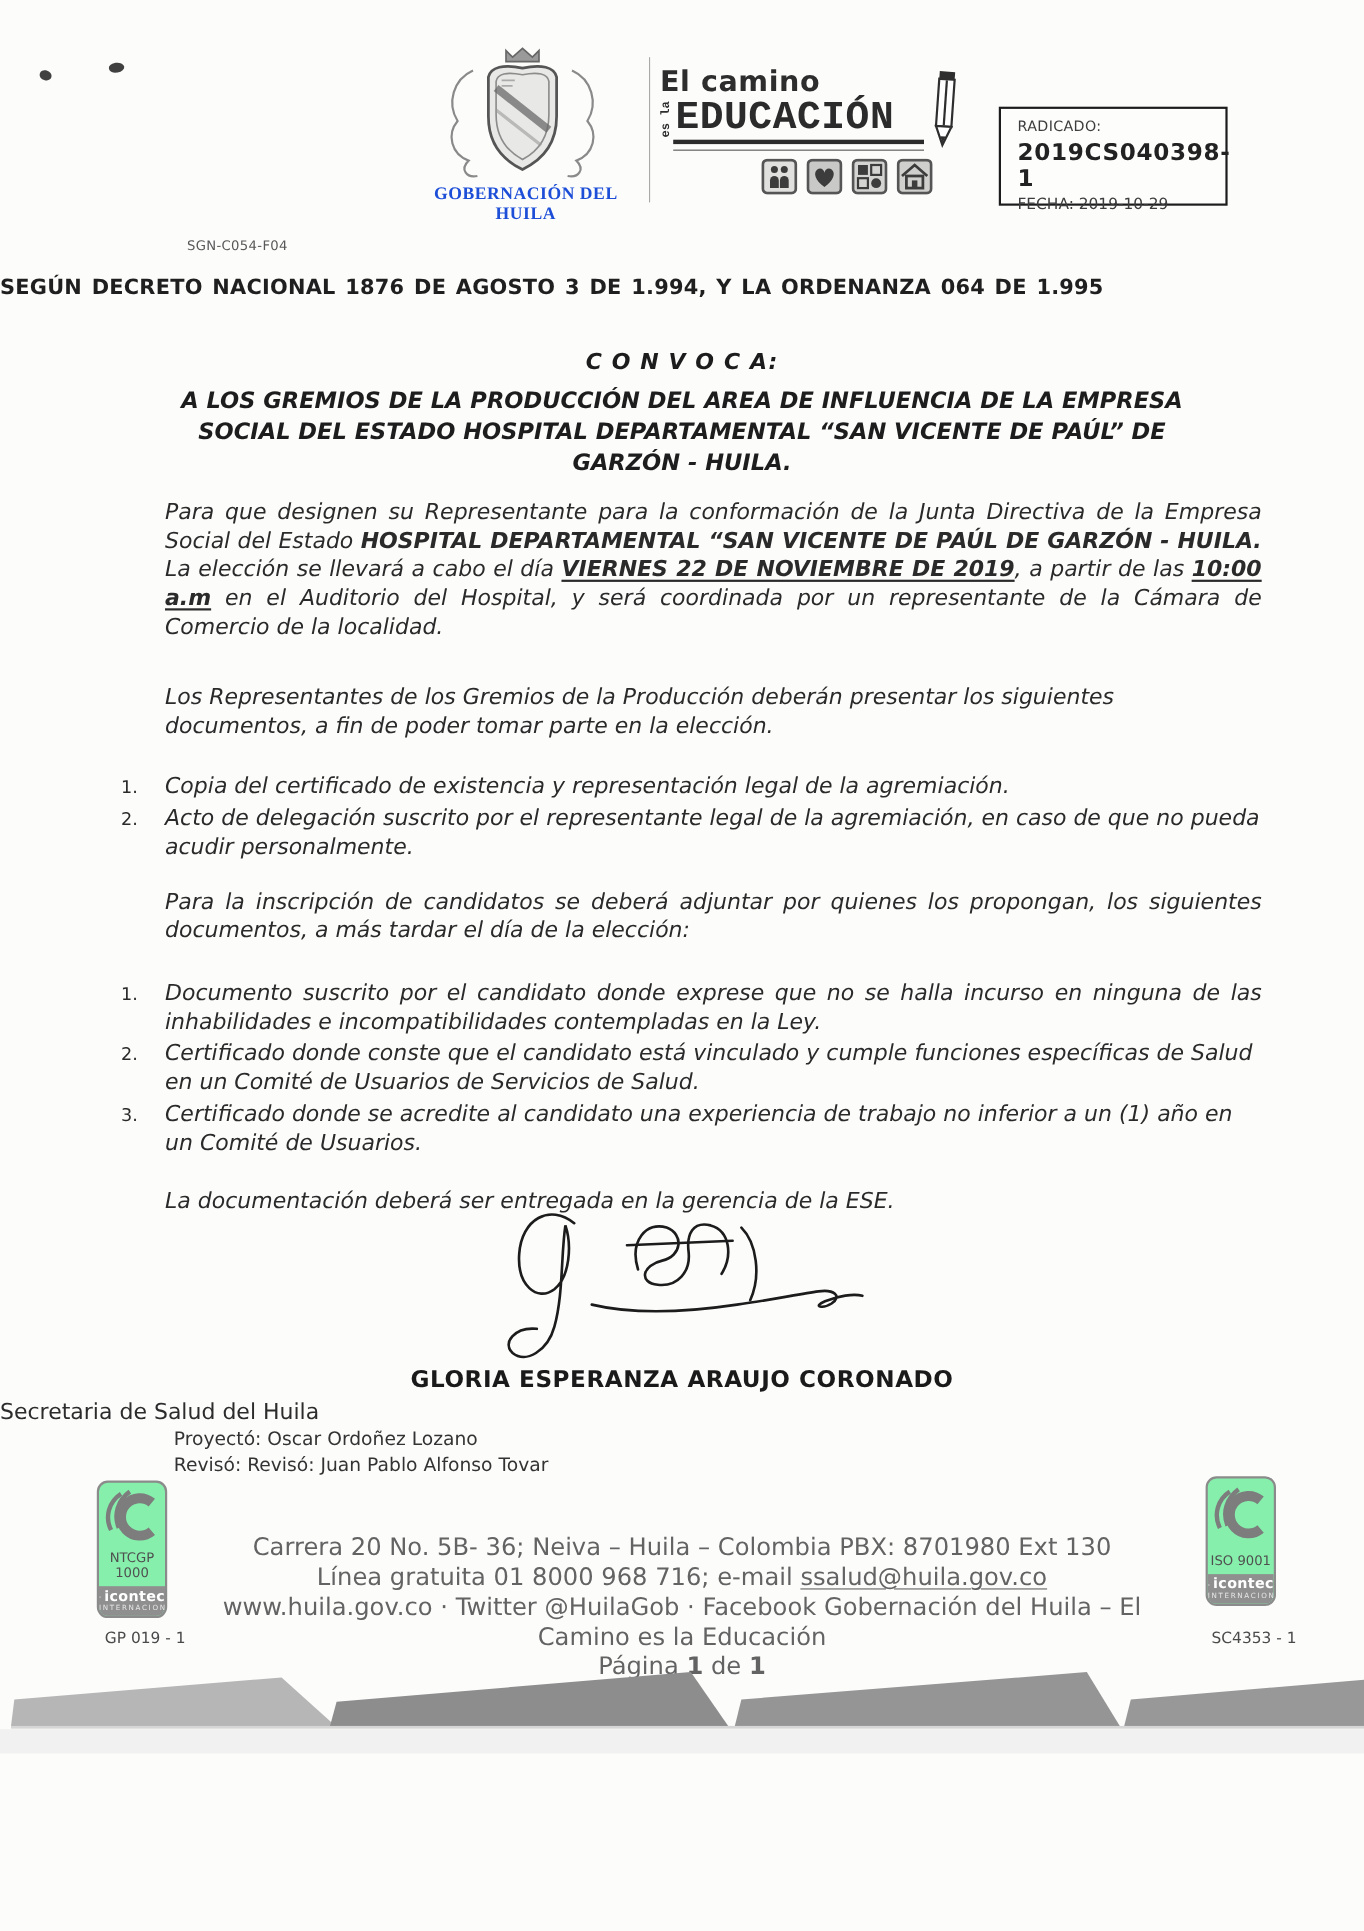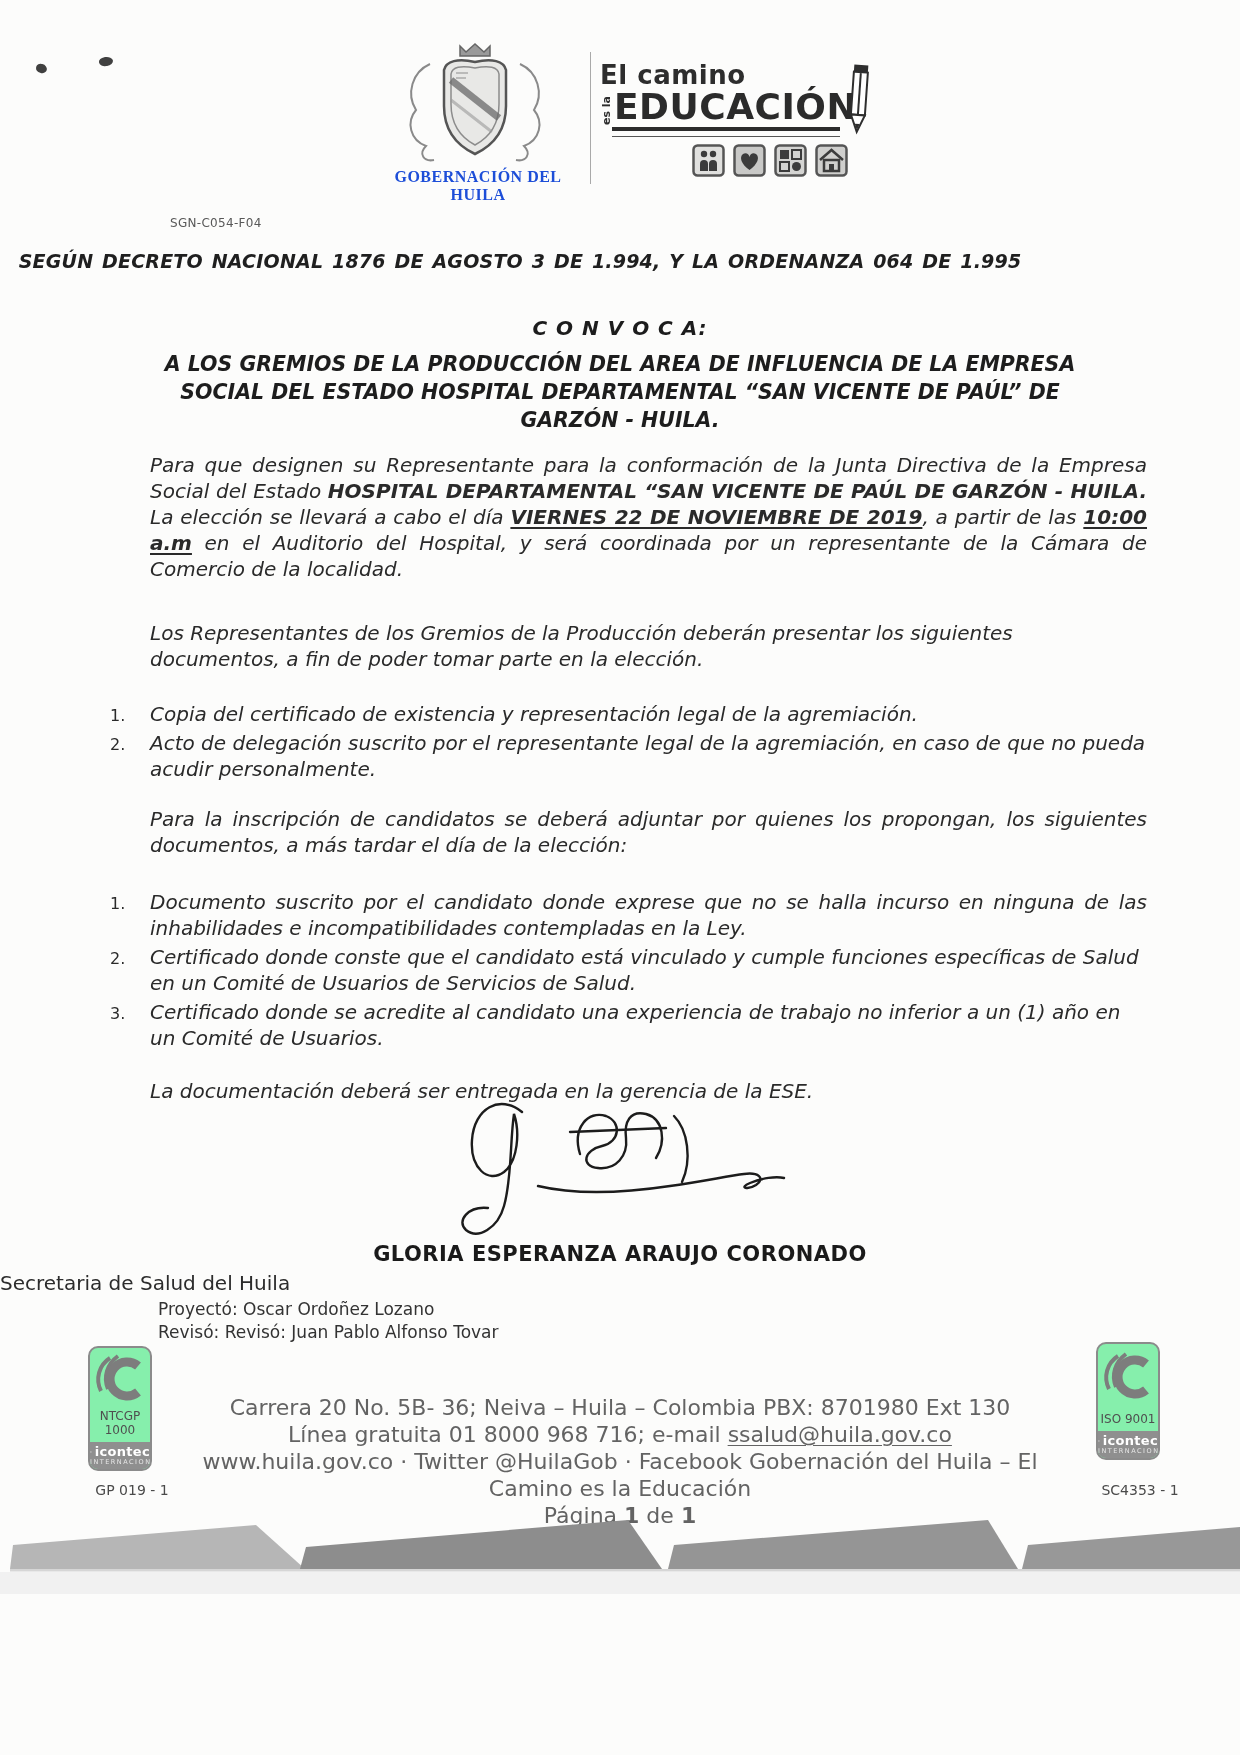--- a/index.html
+++ b/index.html
@@ -15,36 +15,36 @@
   .smudge.s2{left:99px;top:57px;width:14px;height:9px;transform:rotate(-9deg);}
 
   
   .crest{left:400px;top:42px;}
   .crest-caption{left:368px;top:168px;width:220px;text-align:center;
     font-family:"Liberation Serif",serif;font-variant:small-caps;font-weight:700;
     font-size:16px;letter-spacing:.5px;color:#1d4ed8;}
   .hdr-divider{left:590px;top:52px;width:1px;height:132px;background:#a9a9a9;}
   .edu{left:600px;top:62px;width:290px;}
   .edu-l1{font-size:26px;font-weight:700;color:#2d2d2d;letter-spacing:.5px;line-height:26px;}
-  .edu-row{display:flex;align-items:flex-end;margin-top:1px;}
+  .edu-row{display:flex;align-items:flex-end;margin-top:1px;font-family:Liberation Mono, monospace;}
   .edu-vert{writing-mode:vertical-rl;transform:rotate(180deg);font-size:11px;font-weight:700;
     color:#2d2d2d;line-height:13px;margin-right:1px;}
   .edu-main{font-size:36px;font-weight:700;color:#2b2b2b;letter-spacing:.5px;line-height:36px;}
   .edu-rule{width:228px;height:5px;border-top:4px solid #2b2b2b;border-bottom:1px solid #555;margin:2px 0 0 12px;}
   .edu-pencil{position:absolute;left:246px;top:0px;transform:rotate(4deg);}
   .edu-icons{display:flex;gap:8px;margin:7px 0 0 92px;}
   .radicado{left:908px;top:97px;width:208px;height:90px;border:2px solid #1c1c1c;background:#fdfdfc;box-sizing:border-box;padding:9px 0 0 15px;}
   .rad-label{font-size:13px;color:#3d3d3d;letter-spacing:.3px;}
   .rad-num{font-size:21px;font-weight:700;color:#222;letter-spacing:.6px;margin-top:3px;}
   .rad-fecha{font-size:14px;color:#3d3d3d;margin-top:4px;}
 
   .form-code{left:170px;top:216px;font-size:12px;color:#585858;letter-spacing:.3px;}
   .t1{left:0;top:215px;width:1240px;text-align:center;font-weight:700;font-style:italic;
       font-size:19px;color:#1f1f1f;letter-spacing:.4px;word-spacing:5px;}
-  .t2{left:0;top:250px;width:1040px;text-align:center;font-weight:700;font-style:italic;
+  .t2{left:0;top:250px;width:1040px;font-weight:700;
       font-size:19px;color:#1f1f1f;letter-spacing:.2px;word-spacing:2px;}
   .convoca{left:0;top:316px;width:1240px;text-align:center;font-weight:700;font-style:italic;
       font-size:20px;color:#1c1c1c;letter-spacing:1px;}
   .heading{left:135px;top:350px;width:970px;text-align:center;font-weight:700;font-style:italic;
       font-size:20.5px;line-height:28px;color:#1d1d1d;}
 
   .p{position:absolute;left:150px;width:997px;font-style:italic;font-size:20px;line-height:26px;color:#2a2a2a;}
   .j{text-align:justify;}
   .list{position:absolute;left:150px;width:997px;}
   .li{position:relative;font-style:italic;font-size:20px;line-height:26px;color:#2a2a2a;margin-bottom:3px;}
@@ -129,20 +129,25 @@
         </svg>
       <svg width="33" height="33" viewBox="0 0 33 33">
           <rect x="1.5" y="1.5" width="30" height="30" rx="4" fill="#cfcfcd" stroke="#555" stroke-width="2.5"></rect>
           <path d="M5,16 L16.5,6 L28,16" fill="none" stroke="#3c3c3c" stroke-width="2.5"></path>
           <rect x="9" y="16" width="15" height="11" fill="none" stroke="#3c3c3c" stroke-width="2.5"></rect>
           <rect x="14" y="20" width="5" height="7" fill="#3c3c3c"></rect>
         </svg>
     </div>
   </div>
 
+  <div class="abs radicado">
+    <div class="rad-label">RADICADO:</div>
+    <div class="rad-num">2019CS040398-1</div>
+    <div class="rad-fecha"><span>FECHA:</span> <span>2019-10-29</span></div>
+  </div>
 
   <div class="abs form-code">SGN-C054-F04</div>
   <div class="abs t2">SEGÚN DECRETO NACIONAL 1876 DE AGOSTO 3 DE 1.994, Y LA ORDENANZA 064 DE 1.995</div>
 
   <div class="abs convoca">C O N V O C A:</div>
   <div class="abs heading">A LOS GREMIOS DE LA PRODUCCIÓN DEL AREA DE INFLUENCIA DE LA EMPRESA SOCIAL DEL ESTADO HOSPITAL DEPARTAMENTAL “SAN VICENTE DE PAÚL” DE GARZÓN - HUILA.</div>
 
   <div class="p j abs" style="top:452px"><span>Para que designen su Representante para la conformación de la Junta Directiva de la Empresa Social del Estado </span><span class="b">HOSPITAL DEPARTAMENTAL “SAN VICENTE DE PAÚL DE GARZÓN - HUILA.</span><span> La elección se llevará a cabo el día </span><span class="b u">VIERNES 22 DE NOVIEMBRE DE 2019</span><span>, a partir de las </span><span class="b u">10:00 a.m</span><span> en el Auditorio del Hospital, y será coordinada por un representante de la Cámara de Comercio de la localidad.</span></div>
   <div class="p abs" style="top:620px">Los Representantes de los Gremios de la Producción deberán presentar los siguientes documentos, a fin de poder tomar parte en la elección.</div>
 

